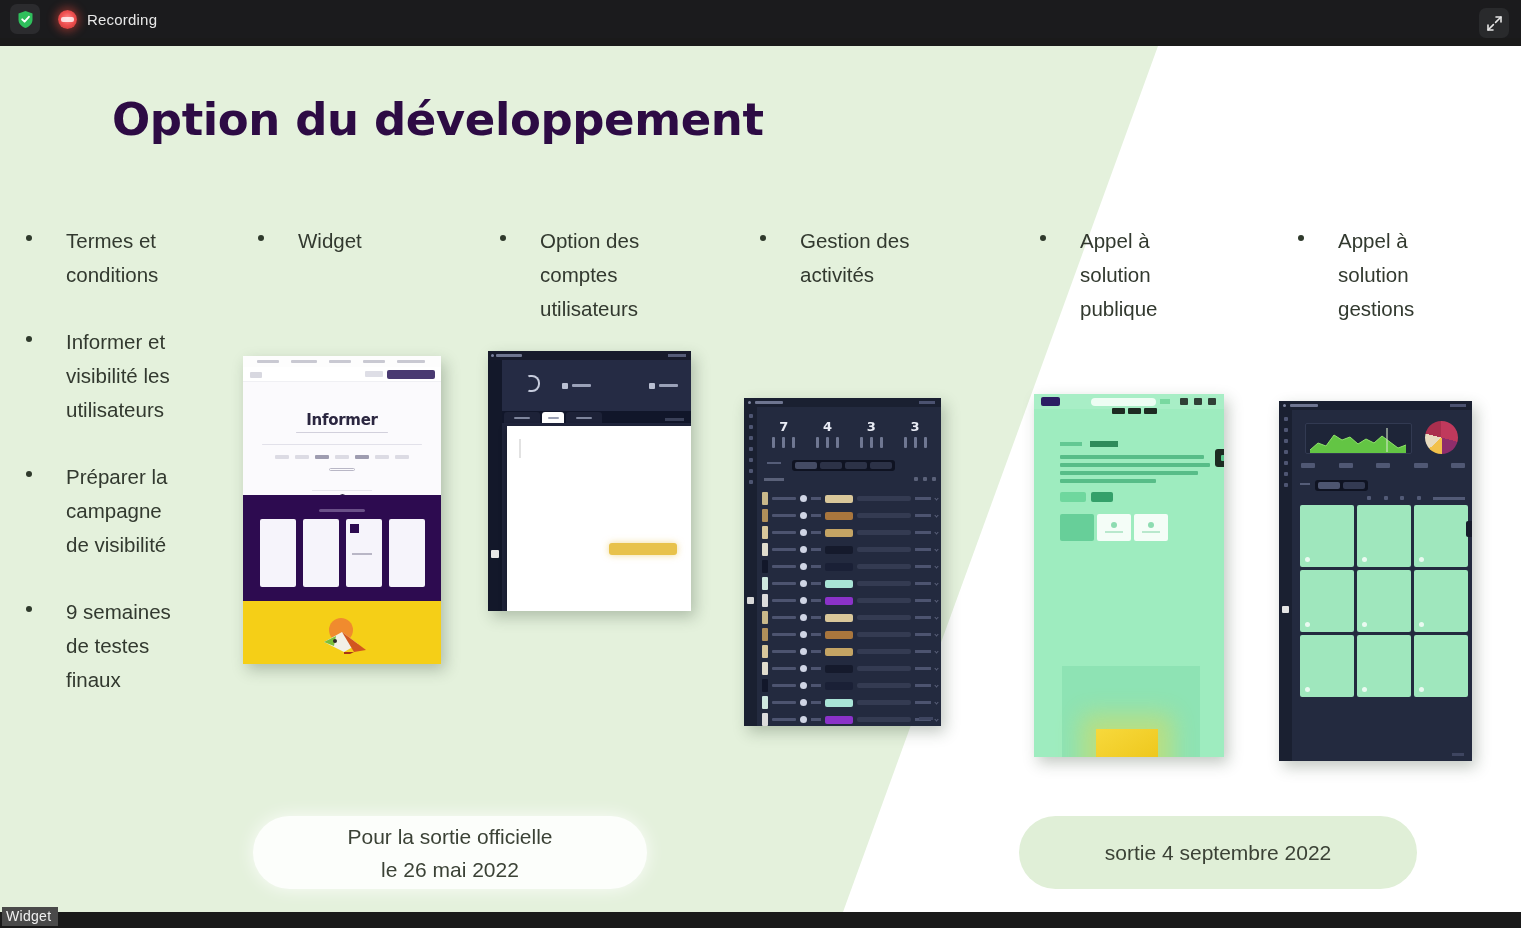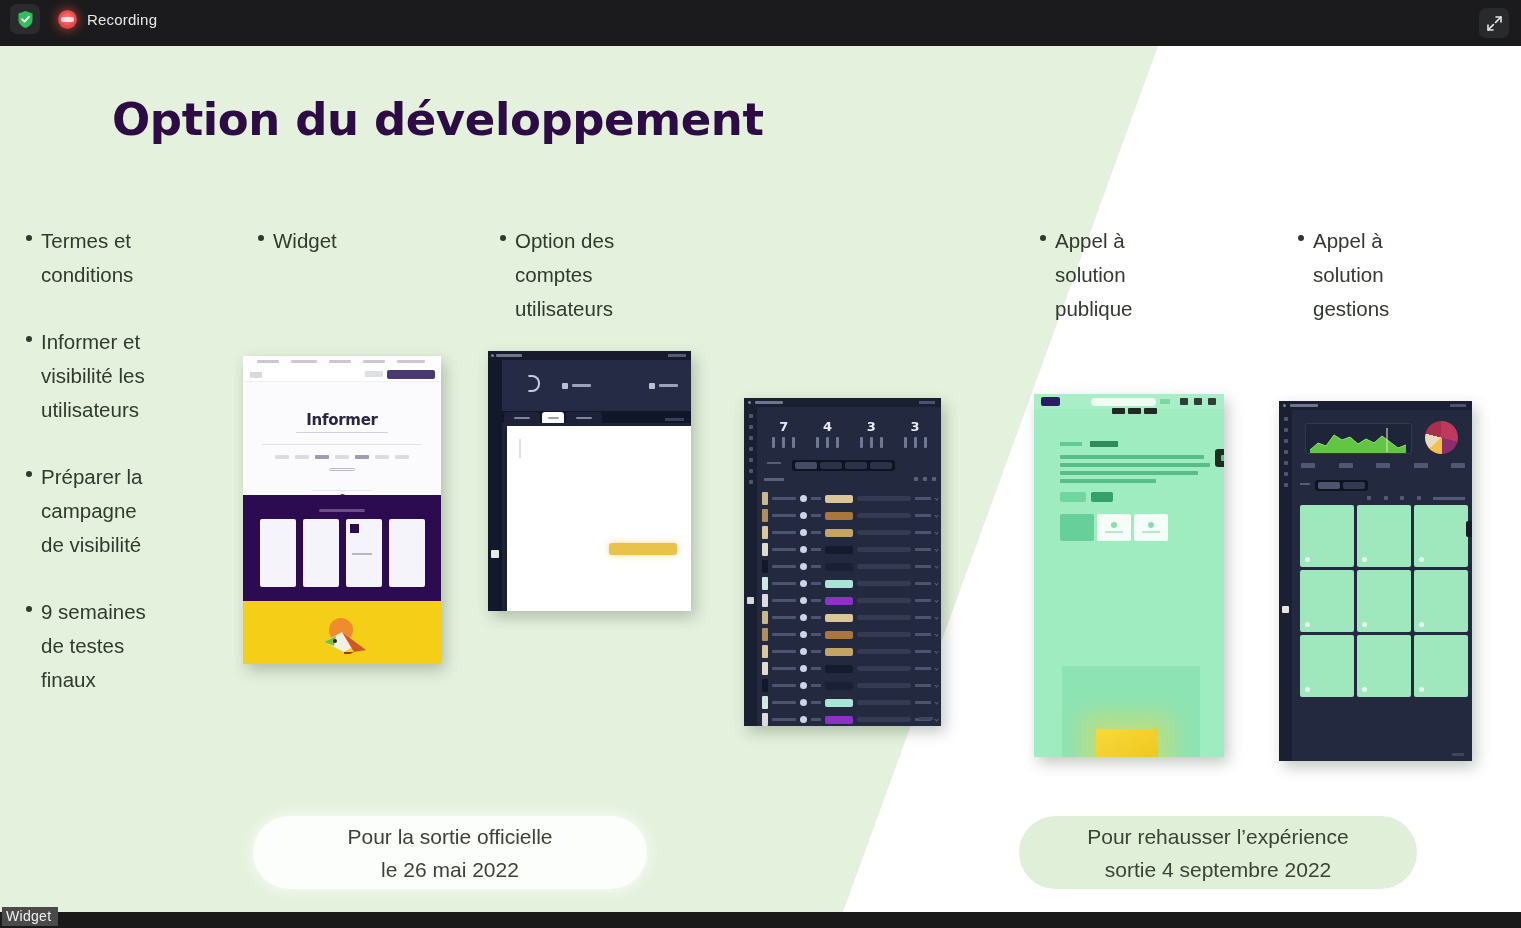--- a/index.html
+++ b/index.html
@@ -47,21 +47,21 @@
   .title {
     position:absolute; left:112px; top:47px;
     font-size:45px; font-weight:bold; color:#2d0b44;
     letter-spacing:-.4px; white-space:nowrap;
     font-family:"DejaVu Sans", sans-serif;
   }
 
   
   .cols { position:absolute; left:0; top:0; width:1521px; height:866px; }
   .col { position:absolute; }
-  .bullet-row { display:flex; gap:9px; margin-bottom:24px; }
+  .bullet-row { display:flex; gap:34px; margin-bottom:24px; }
   .bullet-dot {
     flex:0 0 auto; width:6px; height:6px; border-radius:50%;
     background:#2f3a2c; margin-top:11px;
   }
   .bullet-text {
     font-size:20.5px; line-height:34px; color:#32392f;
     font-family:"Liberation Sans", sans-serif; white-space:pre-line;
   }
   .col-1 { left:26px; top:178px; width:215px; }
   .col-1 .bullet-row { margin-bottom:33px; }
@@ -327,20 +327,27 @@
 
       <div class="col col-3">
         <div class="bullet-row">
           <span class="bullet-dot"></span>
           <span class="bullet-text">Option des
 comptes
 utilisateurs</span>
         </div>
       </div>
 
+      <div class="col col-4">
+        <div class="bullet-row">
+          <span class="bullet-dot"></span>
+          <span class="bullet-text">Gestion des
+activités</span>
+        </div>
+      </div>
 
       <div class="col col-5">
         <div class="bullet-row">
           <span class="bullet-dot"></span>
           <span class="bullet-text">Appel à
 solution
 publique</span>
         </div>
       </div>
 
@@ -768,20 +775,19 @@
       </div>
       <i class="foot"></i>
       <div class="sidetab"></div>
     </div>
 
     <div class="cap cap-left">
       <span>Pour la sortie officielle</span>
       <span>le 26 mai 2022</span>
     </div>
     <div class="cap cap-right">
-      <span>Pour rehausser l’expérience</span>
       <span>sortie 4 septembre 2022</span>
     </div>
   </div>
 
   <div class="bottombar"></div>
   <div class="watermark">Widget</div>
 </div>
 
 </body></html>

